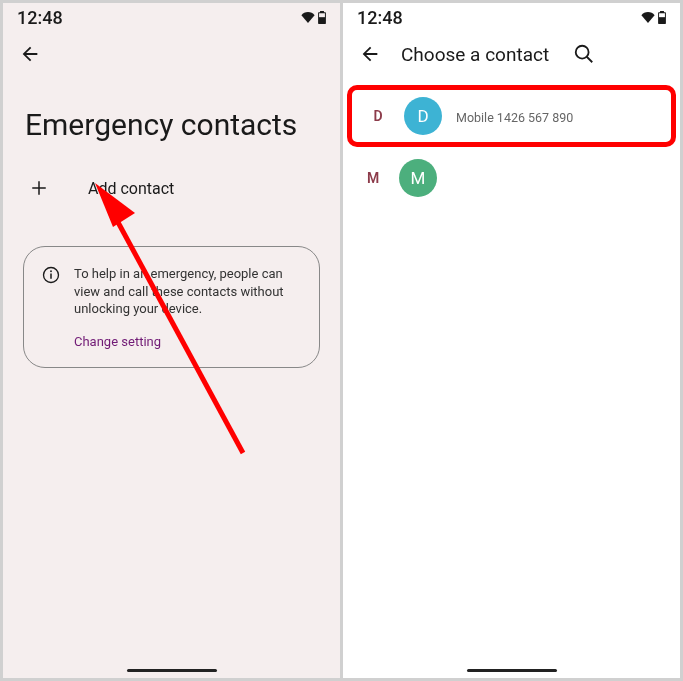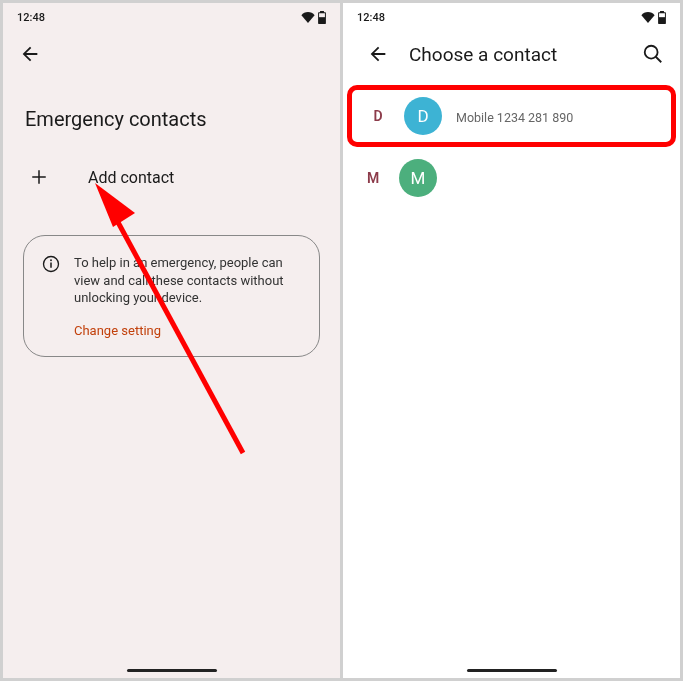--- a/index.html
+++ b/index.html
@@ -17,37 +17,37 @@
       position: relative;
       overflow: hidden;
     }
     .screen.right { background: #ffffff; }
     .statusbar {
       height: 28px;
       display: flex;
       align-items: center;
       justify-content: space-between;
       padding: 0 14px;
-      font-size: 11px;
+      font-size: 18px;
       color: #1a1a1a;
       font-weight: 500;
     }
     .status-right { display: flex; gap: 3px; align-items: center; }
     .appbar {
       height: 46px;
       display: flex;
       align-items: center;
       padding: 0 16px;
       gap: 24px;
     }
     .appbar .title { font-size: 19px; color: #1a1a1a; }
-    .appbar.flex-between { justify-content: space-between; margin-left: 8px; }
+    .appbar.flex-between { justify-content: flex-start; }
     .appbar .left-group { display: flex; align-items: center; gap: 20px; }
     .heading {
-      font-size: 20px;
+      font-size: 30px;
       font-weight: 400;
       color: #1a1a1a;
       padding: 30px 22px 22px 22px;
     }
     .row-item {
       display: flex;
       align-items: center;
       height: 48px;
       padding: 0 27px;
       gap: 40px;
@@ -64,21 +64,21 @@
     }
     .info-card .text {
       font-size: 13px;
       color: #333;
       line-height: 1.35;
     }
     .info-card .link {
       display: block;
       margin-top: 16px;
       font-size: 13px;
-      color: #c2410c;
+      color: #701a75;
       cursor: pointer;
     }
     .contact-row {
       display: flex;
       align-items: center;
       height: 62px;
       padding: 0 16px 0 14px;
       gap: 14px;
     }
     .section-letter {
@@ -199,21 +199,21 @@
   </div>
 
   <div style="height:8px"></div>
 
   <div class="contact-row highlight-box" style="margin:0 4px">
     <span class="section-letter">D</span>
     <div class="avatar" style="background:#3db3d4">
       <span>D</span>
     </div>
     <div class="contact-text">
-      <div class="sub">Mobile 1234 281 890</div>
+      <div class="sub">Mobile 1426 567 890</div>
     </div>
   </div>
 
   <div class="contact-row" style="margin:0 4px">
     <span class="section-letter">M</span>
     <div class="avatar" style="background:#4caf7d">
       <span>M</span>
     </div>
   </div>
 

